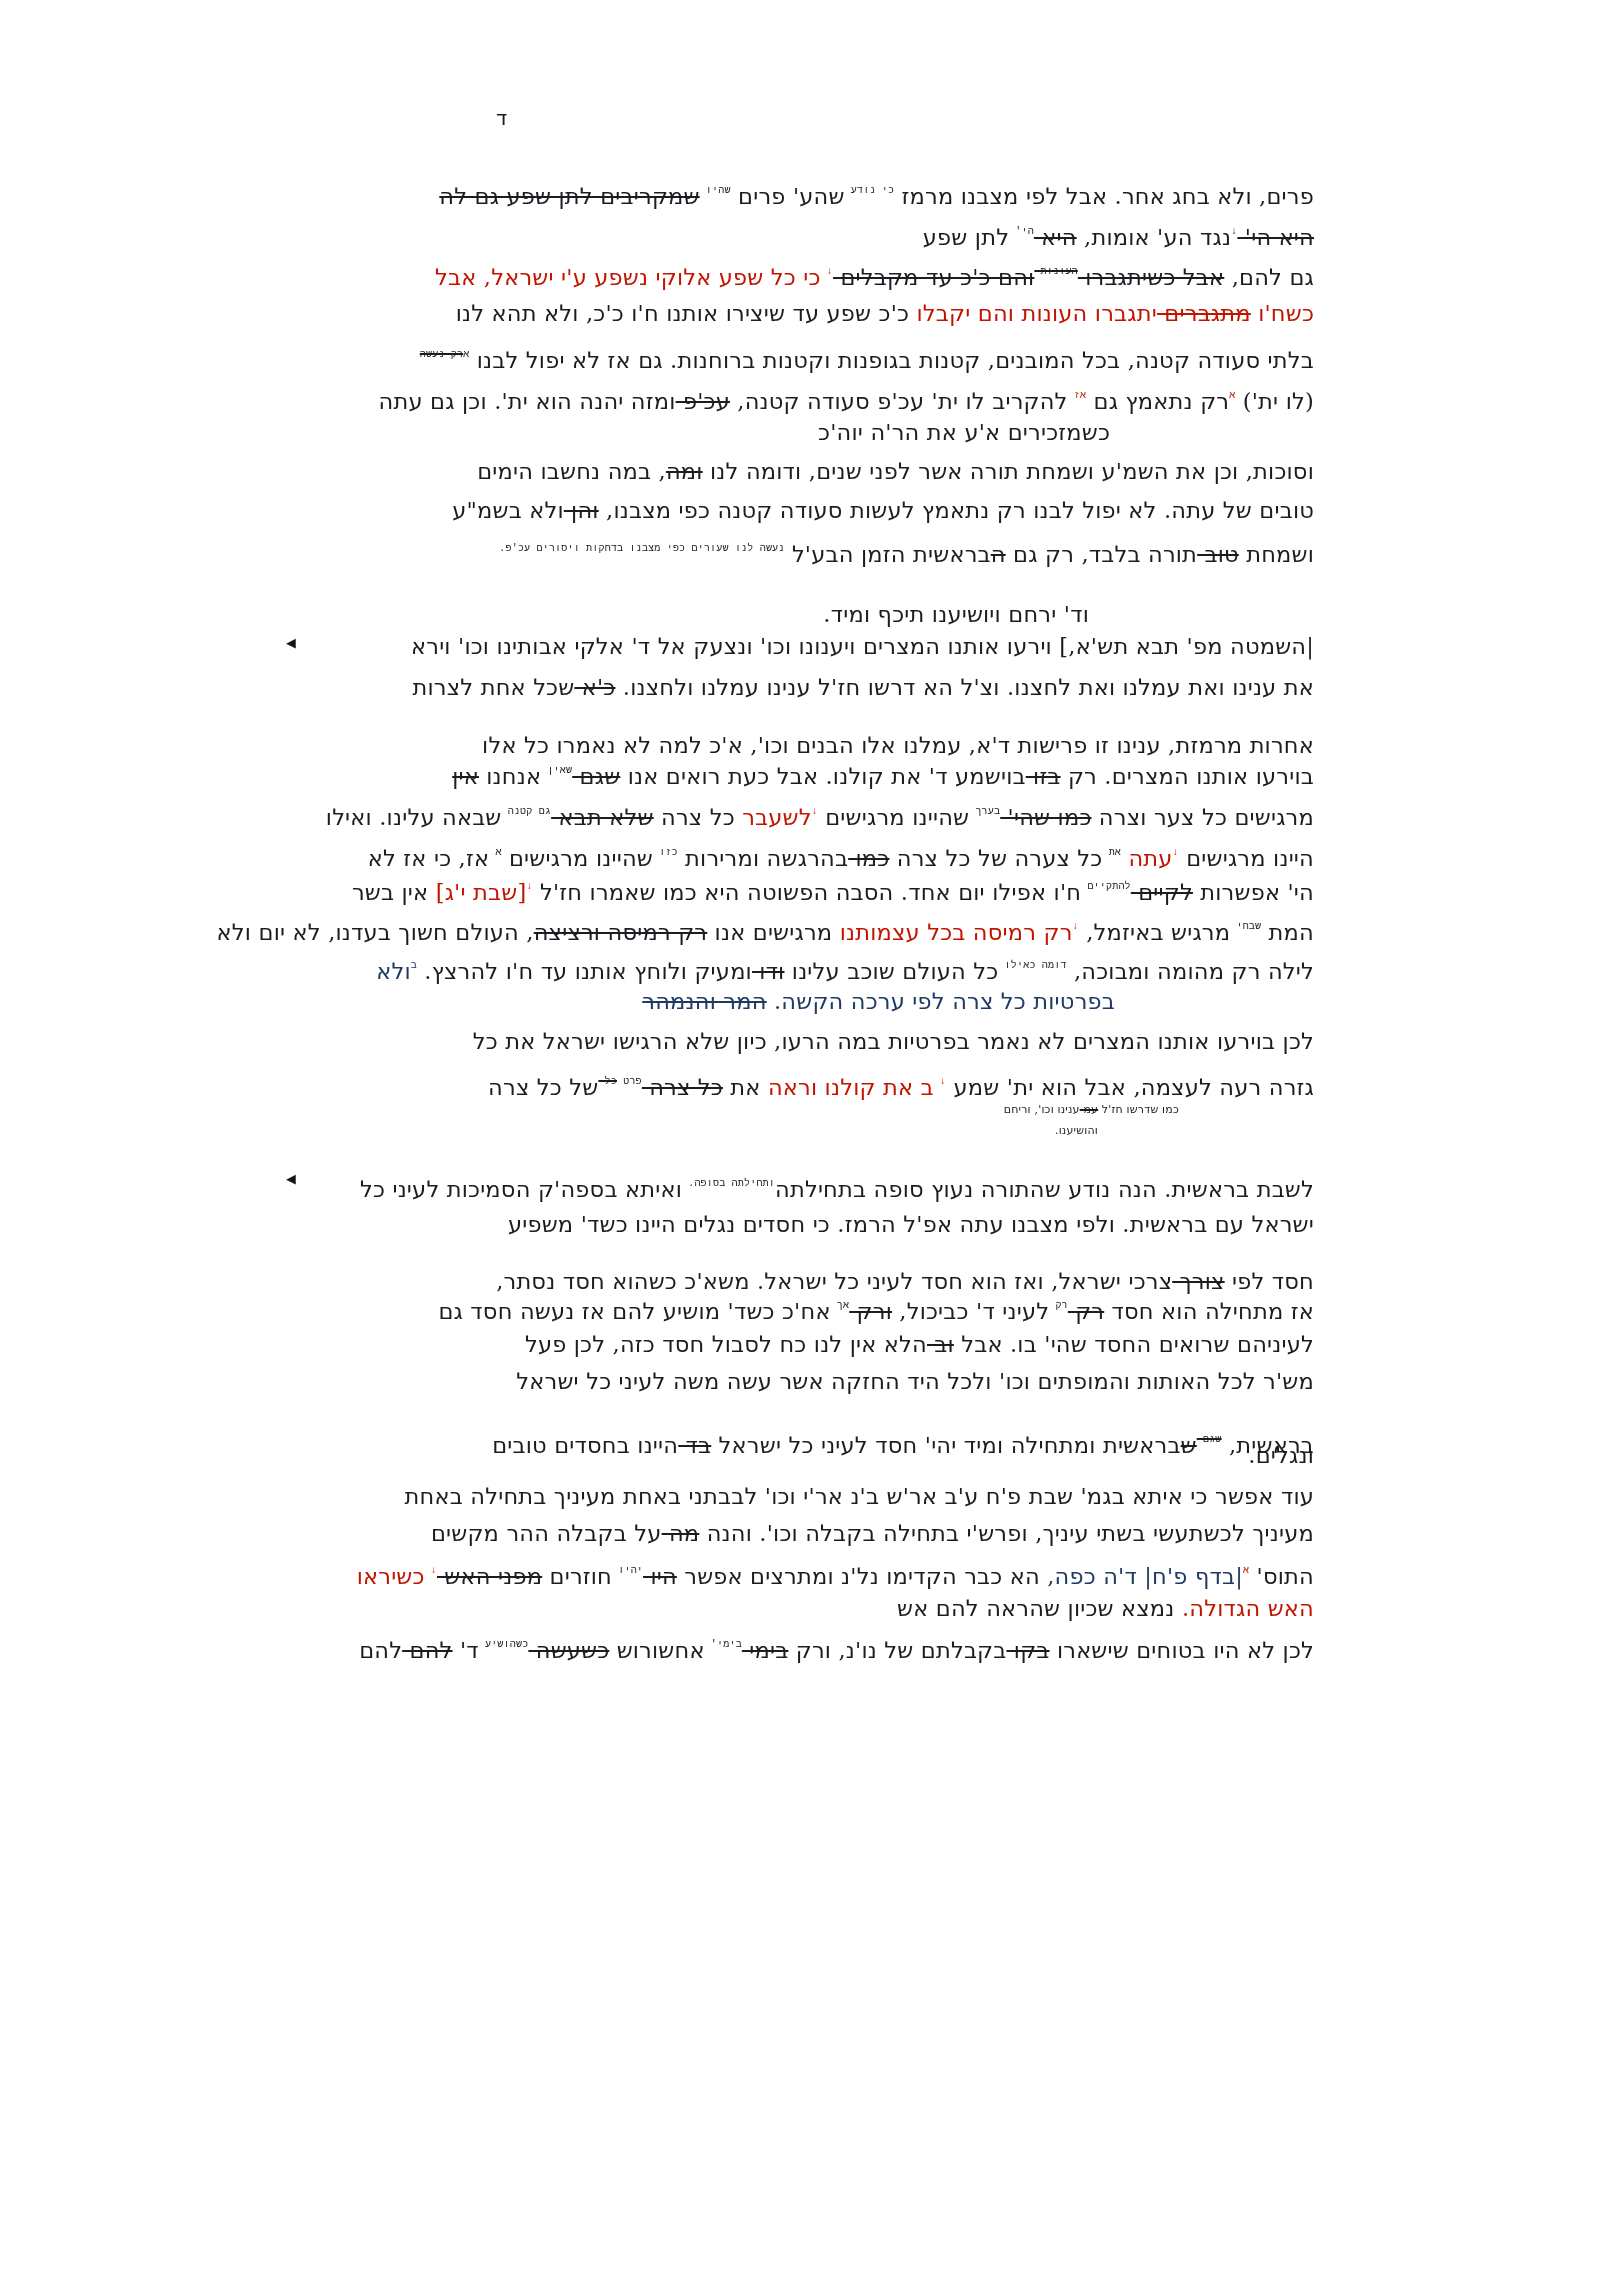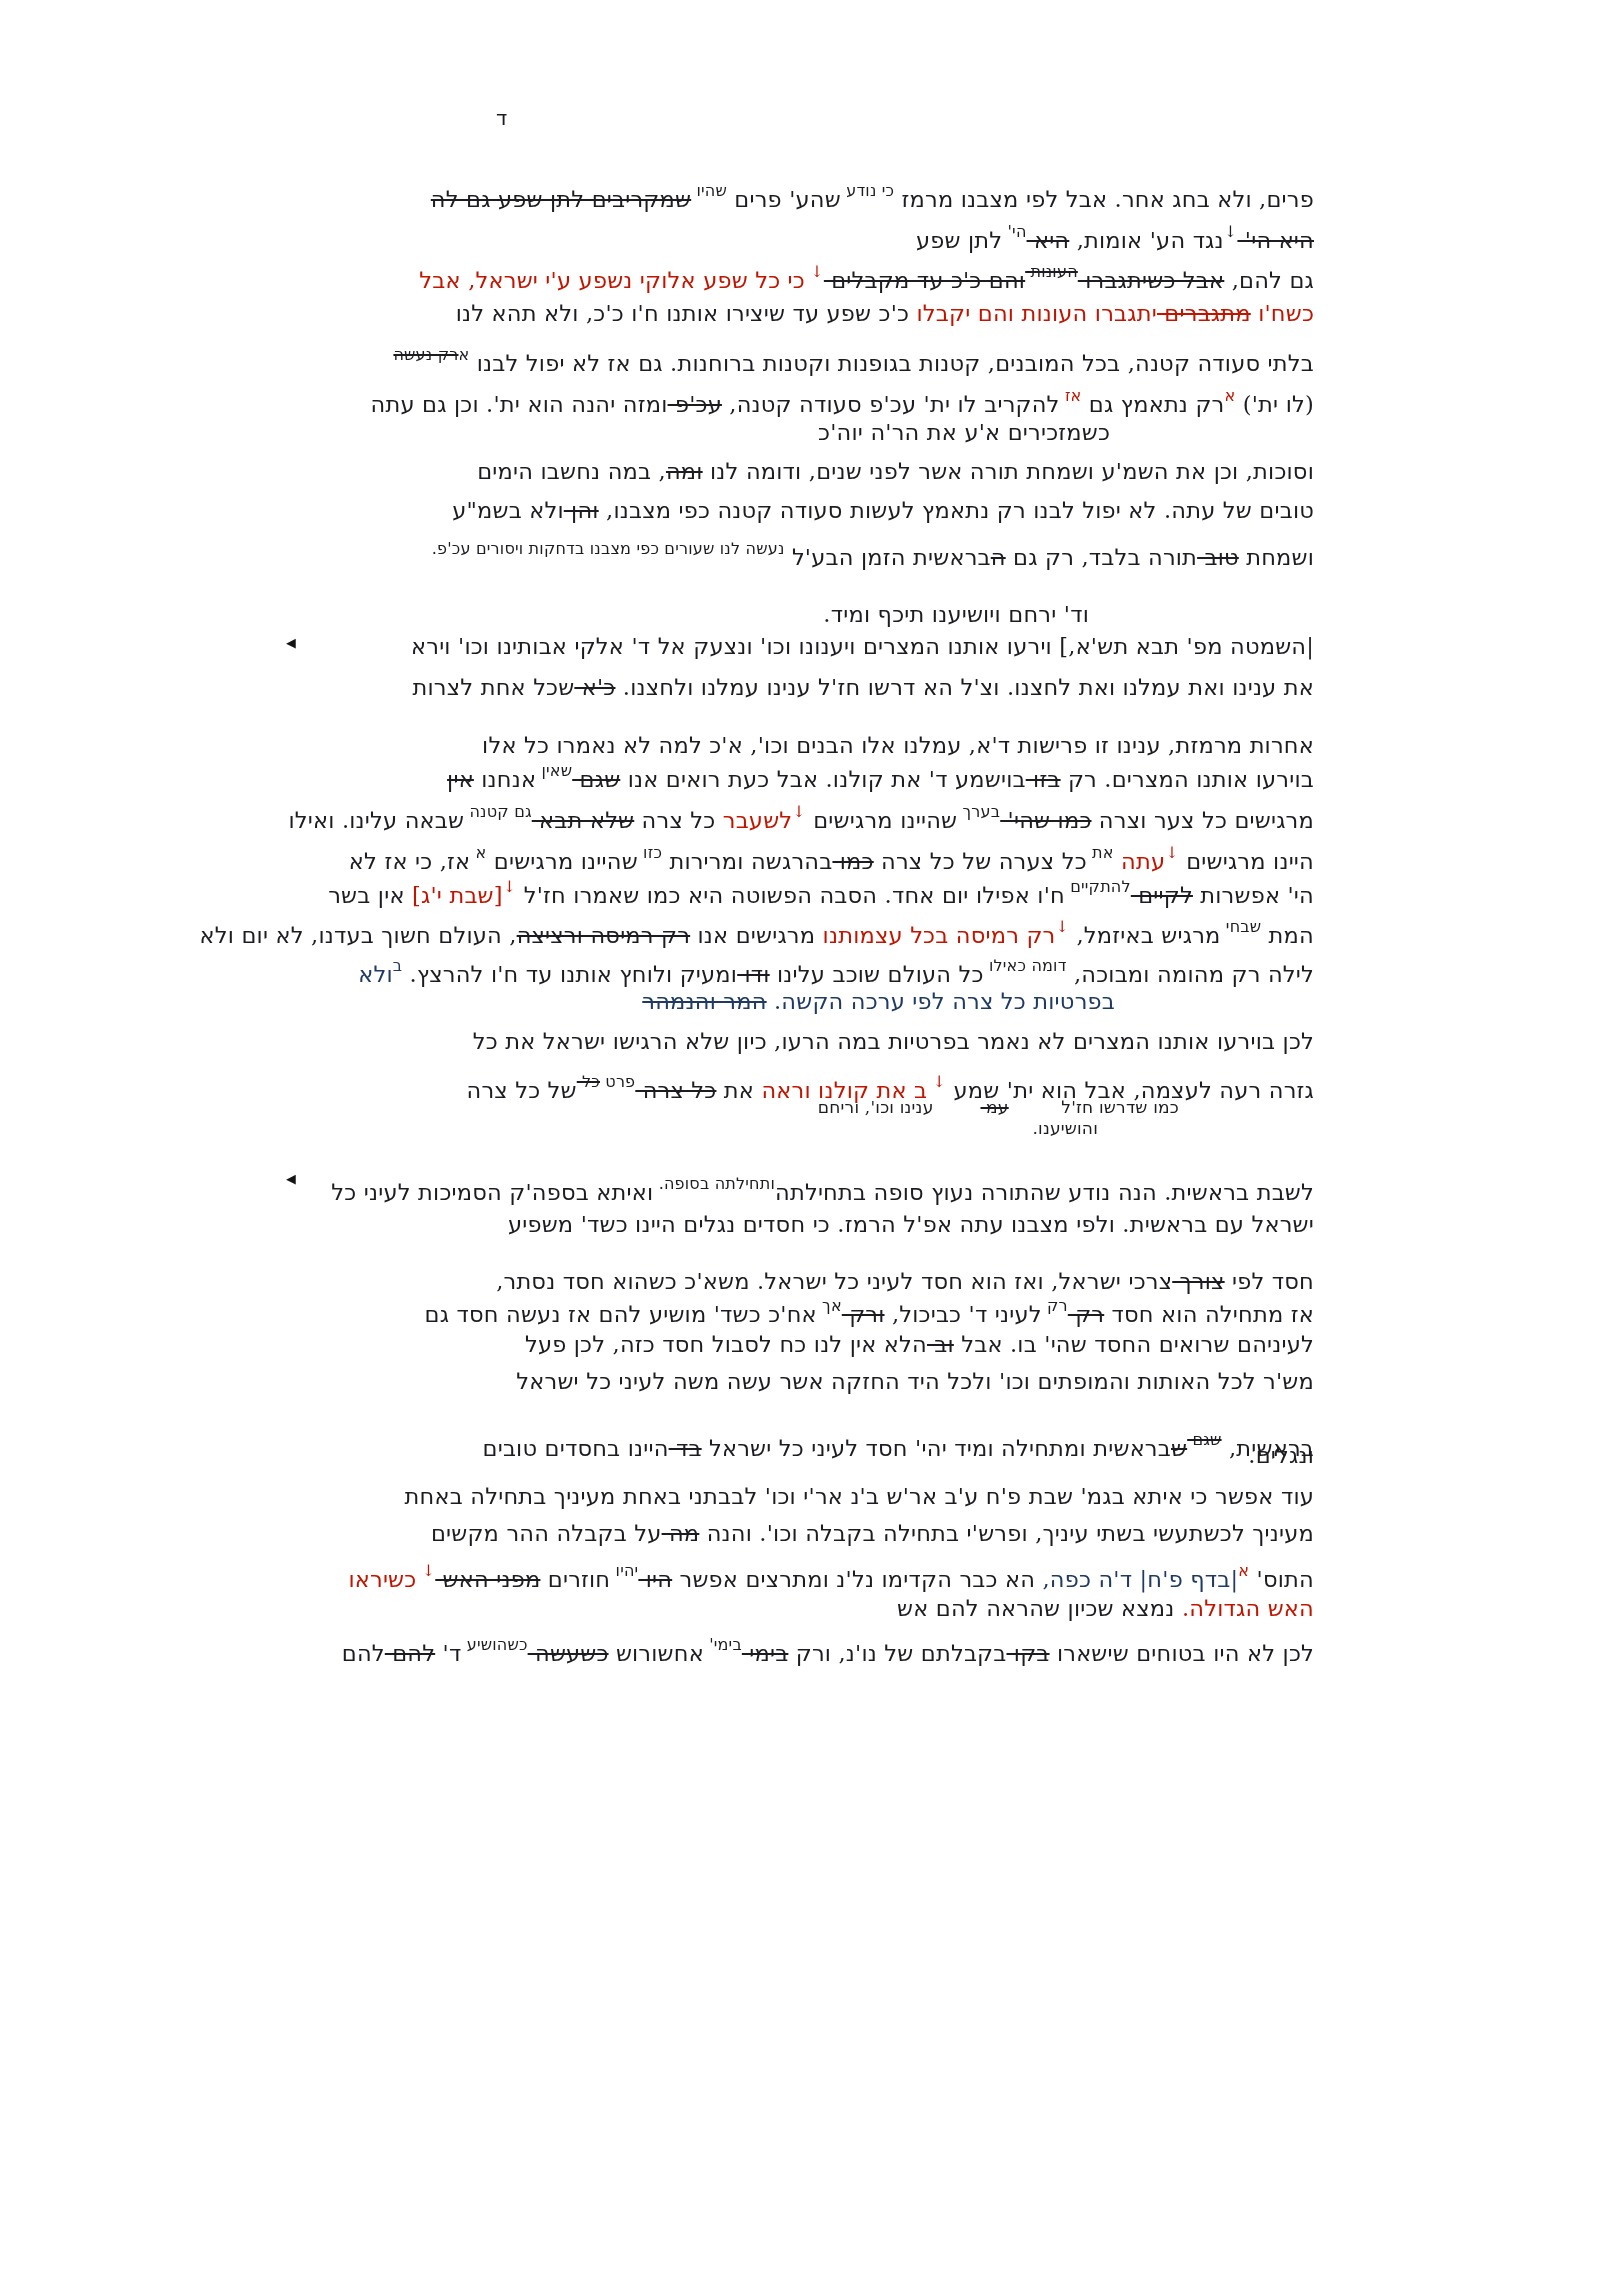--- a/index.html
+++ b/index.html
@@ -19,25 +19,25 @@
     color:var(--ink,#1c1c22);
   }
   .line{
     position:absolute;
     white-space:nowrap;
     font-size:22.5px;
     line-height:29px;
     letter-spacing:0.2px;
   }
   .seg{display:inline;}
-  .sup{font-size:16px;vertical-align:10.8px;}
+  .sup{font-size:10px;vertical-align:10.8px;font-family:Liberation Mono, monospace;}
   .strike{text-decoration:line-through;text-decoration-thickness:1.5px;}
   .red{color:var(--red,#c11500);}
   .blue{color:var(--blue,#1f3a63);}
-  .small{font-size:17px;margin-left:47px;}
+  .small{font-size:11px;}
   .marker{
     position:absolute;
     font-size:12.7px;
     color:#141414;
     line-height:12.7px;
   }
 </style>
 </head>
 <body>
 

